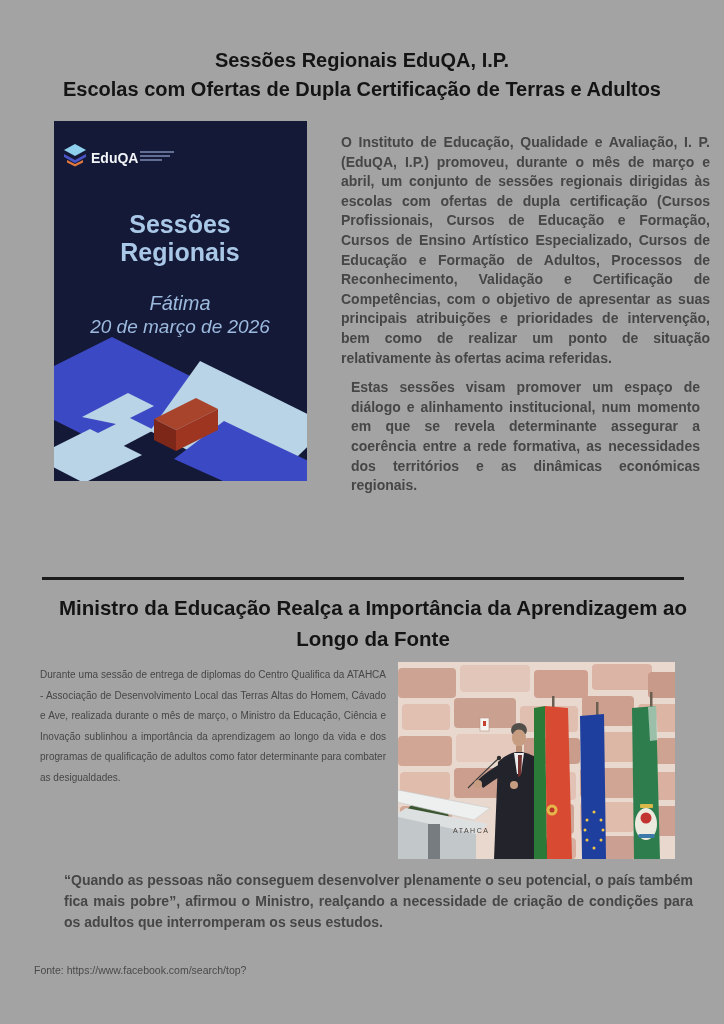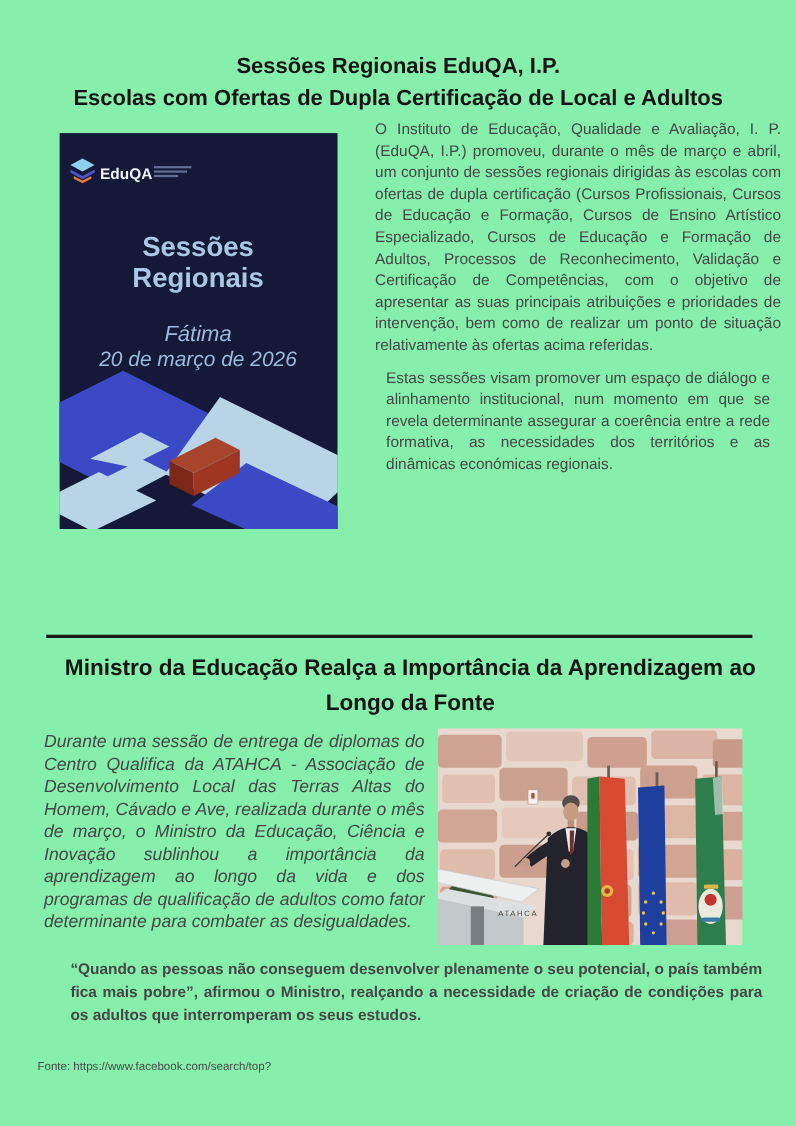--- a/index.html
+++ b/index.html
@@ -1,47 +1,47 @@
 <!DOCTYPE html>
 <html lang="pt"><head>
 <meta charset="utf-8">
 <style>
   html,body{margin:0;padding:0;background:#ffffff;}
   .page{
-    position:relative;width:724px;height:1024px;background:#86efac;
+    position:relative;width:724px;height:1024px;background:#a3a3a3;
     font-family:"Liberation Sans",sans-serif;color:#464646;overflow:hidden;
   }
   .titles{position:absolute;top:46px;left:0;width:724px;text-align:center;
     font-weight:bold;font-size:20px;line-height:29px;color:#141414;}
   .poster{position:absolute;left:54px;top:121px;width:253px;height:360px;border-radius:13px;}
-  .col-right{position:absolute;left:341px;top:108px;width:369px;}
+  .col-right{position:absolute;left:341px;top:133px;width:369px;font-weight:bold;}
   .para{font-size:14px;line-height:19.6px;text-align:justify;}
   .para + .para{margin-top:27px;}
   .para-full{position:absolute;left:45px;top:497px;width:665px;
     font-size:14px;line-height:21px;text-align:justify;}
   .divider{position:absolute;left:42px;top:577px;width:642px;height:3px;background:#1b1b1b;}
   .h2{position:absolute;top:592px;left:0;width:724px;text-align:center;
     font-weight:bold;font-size:20.5px;line-height:31px;color:#141414;padding-left:11px;}
   .col2-left{position:absolute;left:40px;top:665px;width:346px;
-    font-size:16px;line-height:20.5px;text-align:justify;font-style:italic;}
+    font-size:10px;line-height:20.5px;text-align:justify;}
   .photo{position:absolute;left:398px;top:662px;width:277px;height:197px;}
   .quote{position:absolute;left:64px;top:870px;width:629px;
     font-size:14px;line-height:21px;text-align:justify;font-weight:bold;}
   .footer{position:absolute;top:963px;right:50px;width:640px;text-align:left;
     font-size:10.5px;line-height:15px;color:#4a4a4a;}
   svg{display:block;}
 </style>
 </head>
 <body>
 
 <div class="page">
 
   <div class="titles">
     <div>Sessões Regionais EduQA, I.P.</div>
-    <div>Escolas com Ofertas de Dupla Certificação de Local e Adultos</div>
+    <div>Escolas com Ofertas de Dupla Certificação de Terras e Adultos</div>
   </div>
 
   <div class="poster">
     <svg viewBox="0 0 253 360" width="253" height="360">
       <rect x="0" y="0" width="253" height="360" fill="#151938"></rect>
 
       <g transform="translate(9,20)">
         <path d="M1 9 L12 3 L23 9 L12 15 Z" fill="#8ed0ee"></path>
         <path d="M1 13 L12 19 L23 13 L23 16 L12 22 L1 16 Z" fill="#4a55c8"></path>
         <path d="M4 19 L12 23 L20 19 L20 21.5 L12 25.5 L4 21.5 Z" fill="#e2793f"></path>

